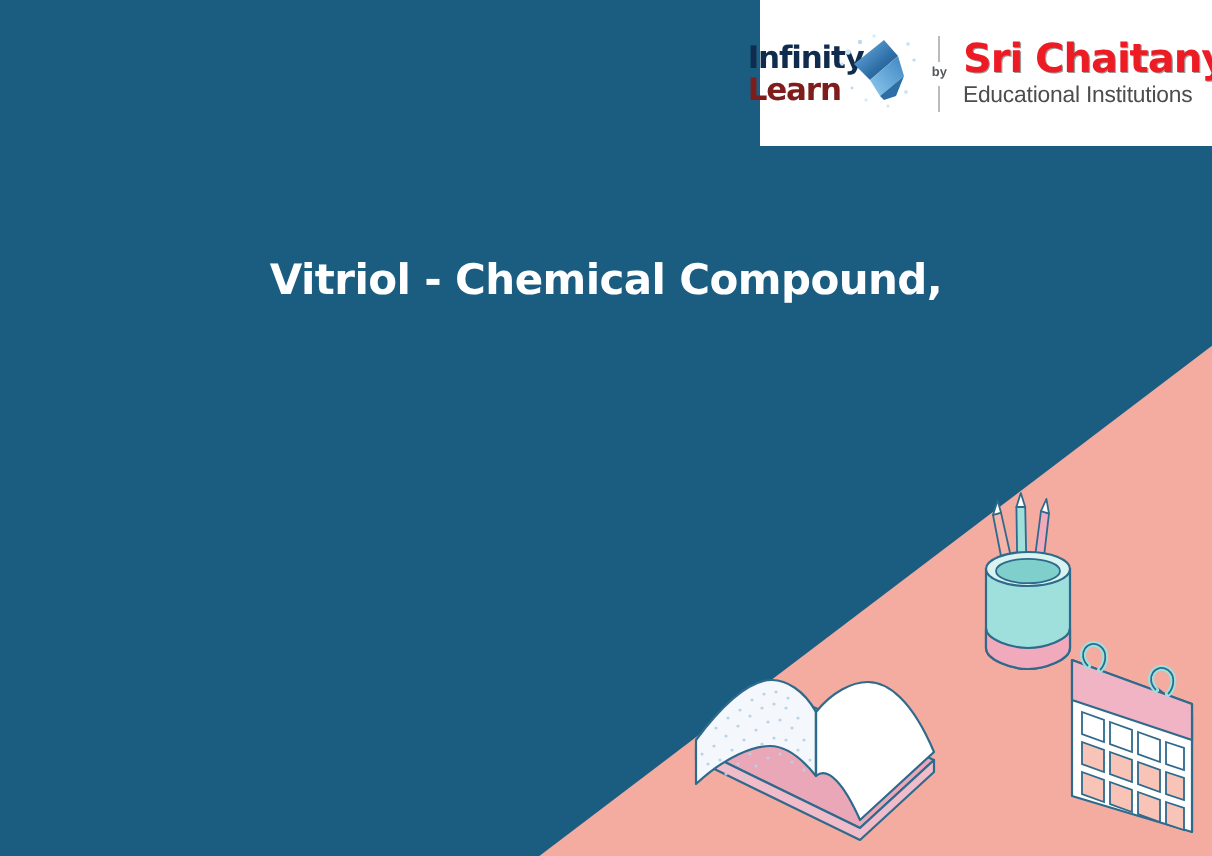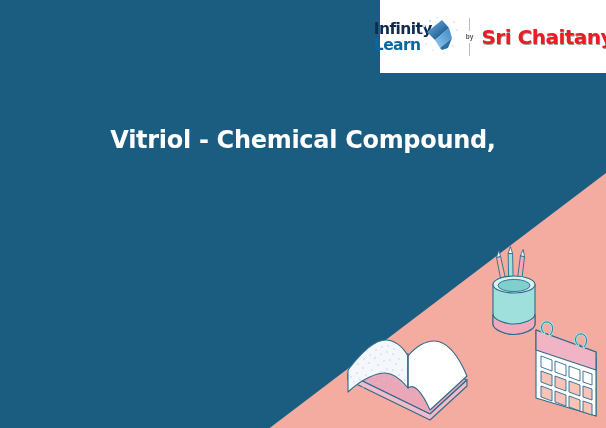--- a/index.html
+++ b/index.html
@@ -66,21 +66,21 @@
   }
   .il-word2 {
     position: absolute;
     left: 0;
     top: 23px;
     font-family: "DejaVu Sans", sans-serif;
     font-weight: bold;
     font-size: 15.5px;
     letter-spacing: -0.6px;
     line-height: 16px;
-    color: #0369a1;
+    color: #7f1d1d;
   }
   .il-arrow {
     position: absolute;
     left: 44px;
     top: 2px;
     width: 42px;
     height: 40px;
   }
 
   .divider-col {
@@ -137,21 +137,21 @@
     left: 0;
     top: 118px;
     width: 606px;
     text-align: center;
     padding: 0 24px;
     box-sizing: border-box;
   }
   .title-line {
     font-family: "DejaVu Sans", sans-serif;
     font-weight: bold;
-    font-size: 24px;
+    font-size: 21px;
     line-height: 44px;
     letter-spacing: -0.3px;
     color: #ffffff;
     white-space: nowrap;
   }
 
   
   .illustration {
     position: absolute;
     left: 330px;
@@ -203,20 +203,21 @@
     </div>
 
     <div class="divider-col">
       <div class="div-line"></div>
       <div class="by-text">by</div>
       <div class="div-line"></div>
     </div>
 
     <div class="sc-logo">
       <div class="sc-title">Sri Chaitanya</div>
+      <div class="sc-sub">Educational Institutions</div>
     </div>
 
   </div>
 
   <div class="title-block">
     <div class="title-line">Vitriol - Chemical Compound,</div>
   </div>
 
   <div class="illustration">
     <svg width="276" height="198" viewBox="0 0 276 198">

